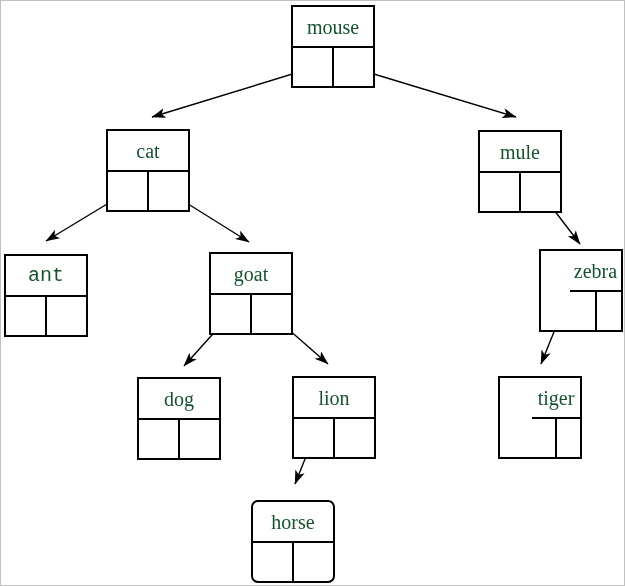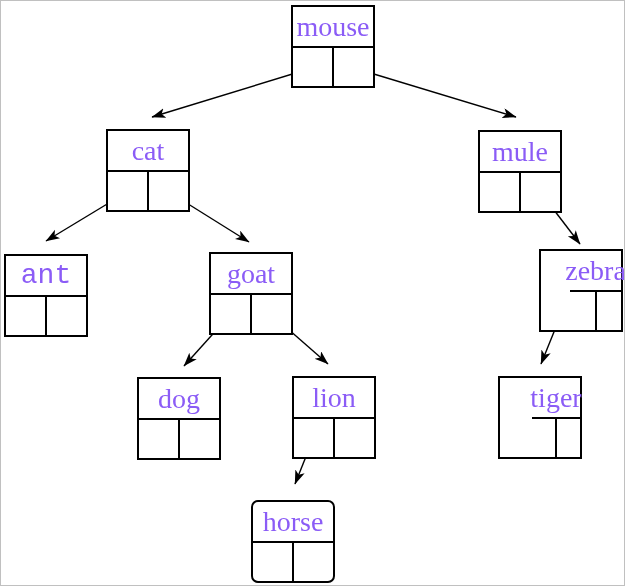--- a/index.html
+++ b/index.html
@@ -33,23 +33,23 @@
     border: 2px solid #000000;
     background: #ffffff;
   }
   .node .label {
     height: 41px;
     box-sizing: border-box;
     border-bottom: 2px solid #000000;
     display: flex;
     align-items: center;
     justify-content: center;
-    font-size: 28px;
+    font-size: 20px;
     line-height: 1;
-    color: #8b5cf6;
+    color: #14532d;
     white-space: nowrap;
   }
   .node .cells {
     display: flex;
     height: 38px;
   }
   .node .cell {
     flex: 1;
     box-sizing: border-box;
   }

